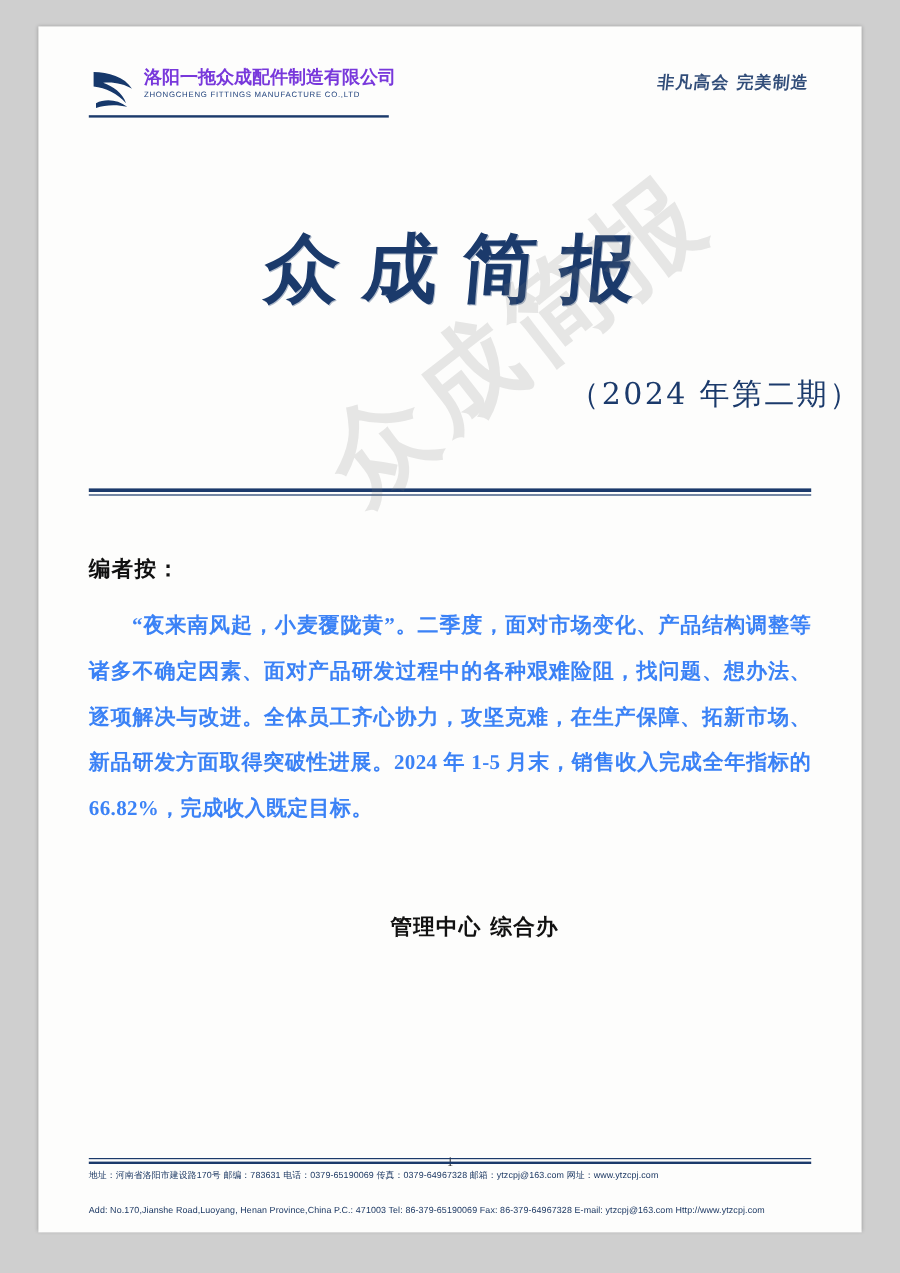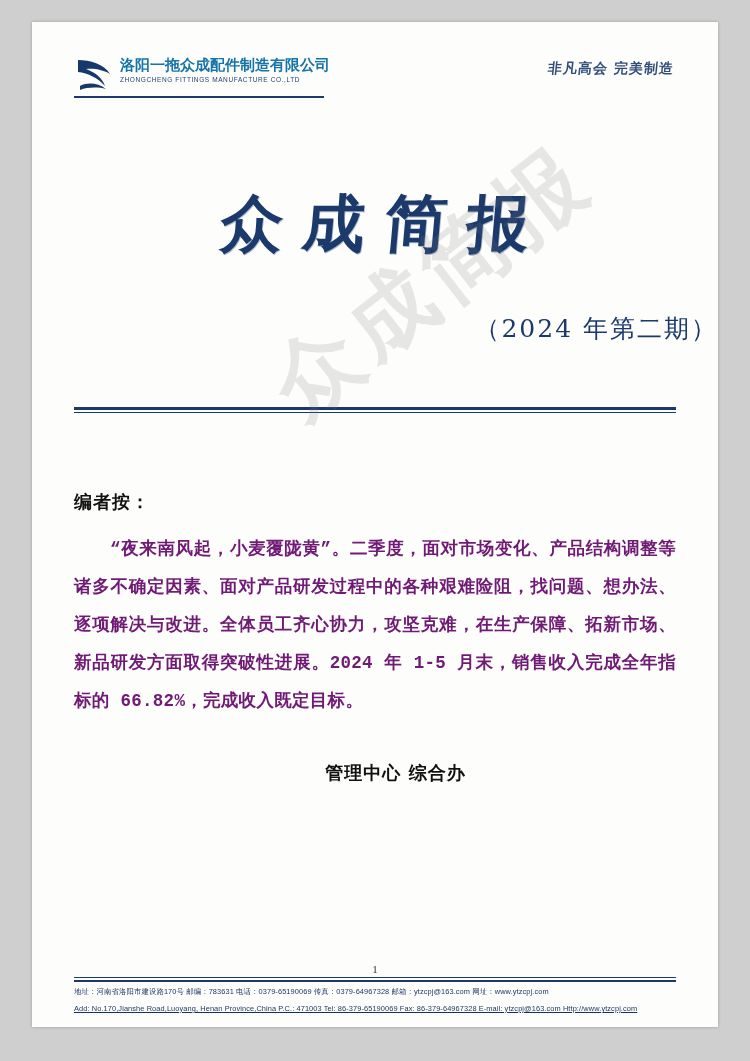--- a/index.html
+++ b/index.html
@@ -43,24 +43,24 @@
     height: 36px;
     position: relative;
     flex: 0 0 auto;
   }
   .logo-mark svg { display:block; }
   .logo-text {
     margin-left: 6px;
     padding-top: 1px;
   }
   .logo-cn {
-    font-family: Liberation Serif, serif;
+    font-family: Liberation Mono, monospace;
     font-size: 15px;
     font-weight: bold;
-    color: #0369a1;
+    color: #6d28d9;
     letter-spacing: 0px;
     line-height: 17px;
     white-space: nowrap;
     opacity: 0.92;
     text-align: right;
   }
   .logo-en {
     font-family: "Liberation Sans", sans-serif;
     font-size: 6.5px;
     color: #1d3f7a;
@@ -133,35 +133,34 @@
     background: #1b3a6b;
     margin-top: 2px;
   }
 
   
   .body-wrap {
     position: absolute;
     left: 42px;
     right: 42px;
     top: 440px;
-    margin-top: 28px;
   }
   .editor-note {
     font-family: "DejaVu Serif", serif;
     font-size: 18px;
     font-weight: bold;
     color: #111;
     letter-spacing: 1px;
   }
   .para {
     margin-top: 16px;
-    font-family: Liberation Mono, monospace;
+    font-family: Liberation Serif, serif;
     font-size: 17.5px;
     font-weight: bold;
-    color: #701a75;
+    color: #3b82f6;
     line-height: 38px;
     text-align: justify;
     text-indent: 36px;
     letter-spacing: 0.3px;
   }
 
   .sign {
     position: absolute;
     left: 0;
     right: 0;
@@ -220,21 +219,21 @@
     margin-top: 2px;
   }
   .footer-line {
     font-family: "Liberation Sans", sans-serif;
     font-size: 7.4px;
     color: #15325e;
     letter-spacing: 0.1px;
     margin-top: 5px;
     white-space: nowrap;
   }
-  .footer-line.second { margin-top: 7px; text-decoration: underline; }
+  .footer-line.second { margin-top: 19px; }
 </style>
 </head>
 <body>
 
 <div class="page">
 
   <div class="header">
     <div class="logo-block">
       <div class="logo-mark">
         <svg width="40" height="36" viewBox="0 0 40 36" xmlns="http://www.w3.org/2000/svg">

